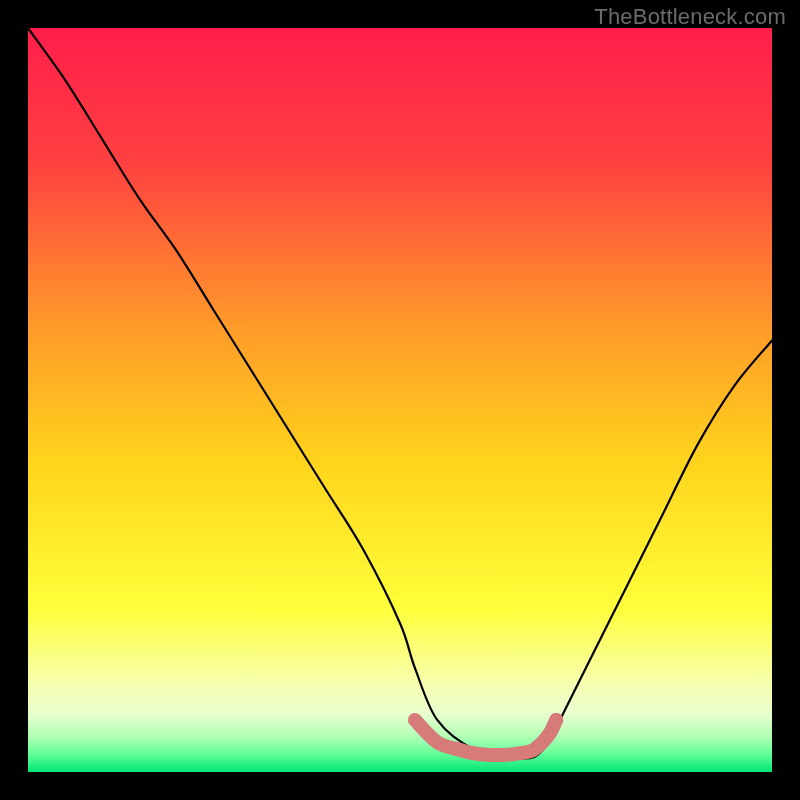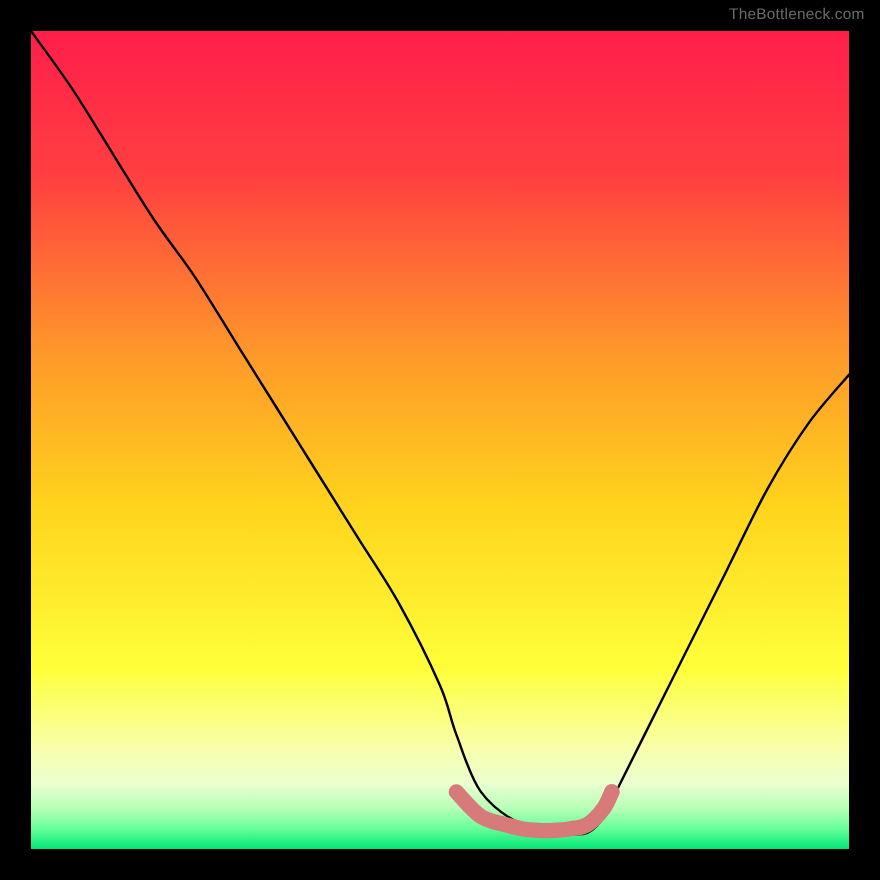--- a/index.html
+++ b/index.html
@@ -31,21 +31,21 @@
   }
   .curve-layer {
     position: absolute;
     inset: 0;
   }
   .watermark {
     position: absolute;
     top: 4px;
     right: 14px;
     color: #6b6b6b;
-    font-size: 14px;
+    font-size: 22px;
     font-weight: 500;
     letter-spacing: 0.2px;
     user-select: none;
   }
 </style>
 </head>
 <body>
 
 <div class="frame">
 

